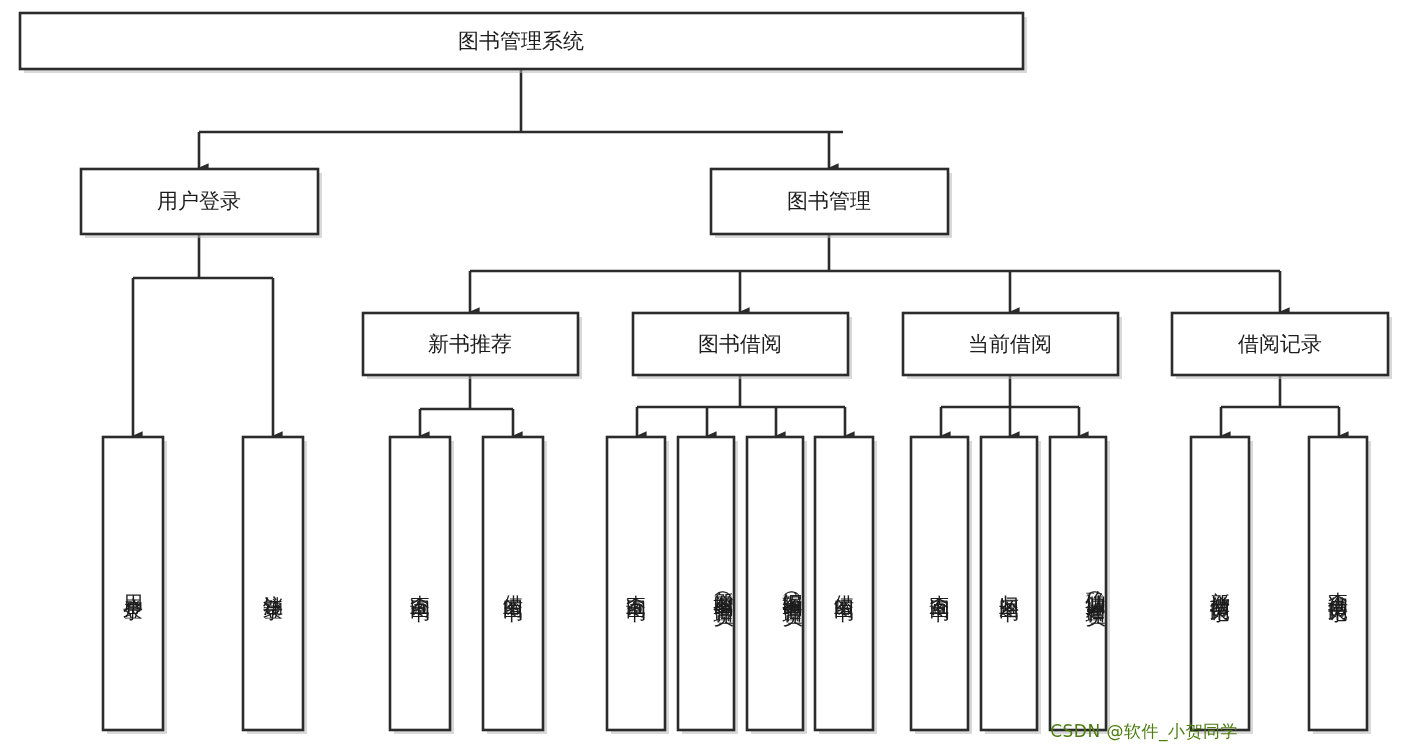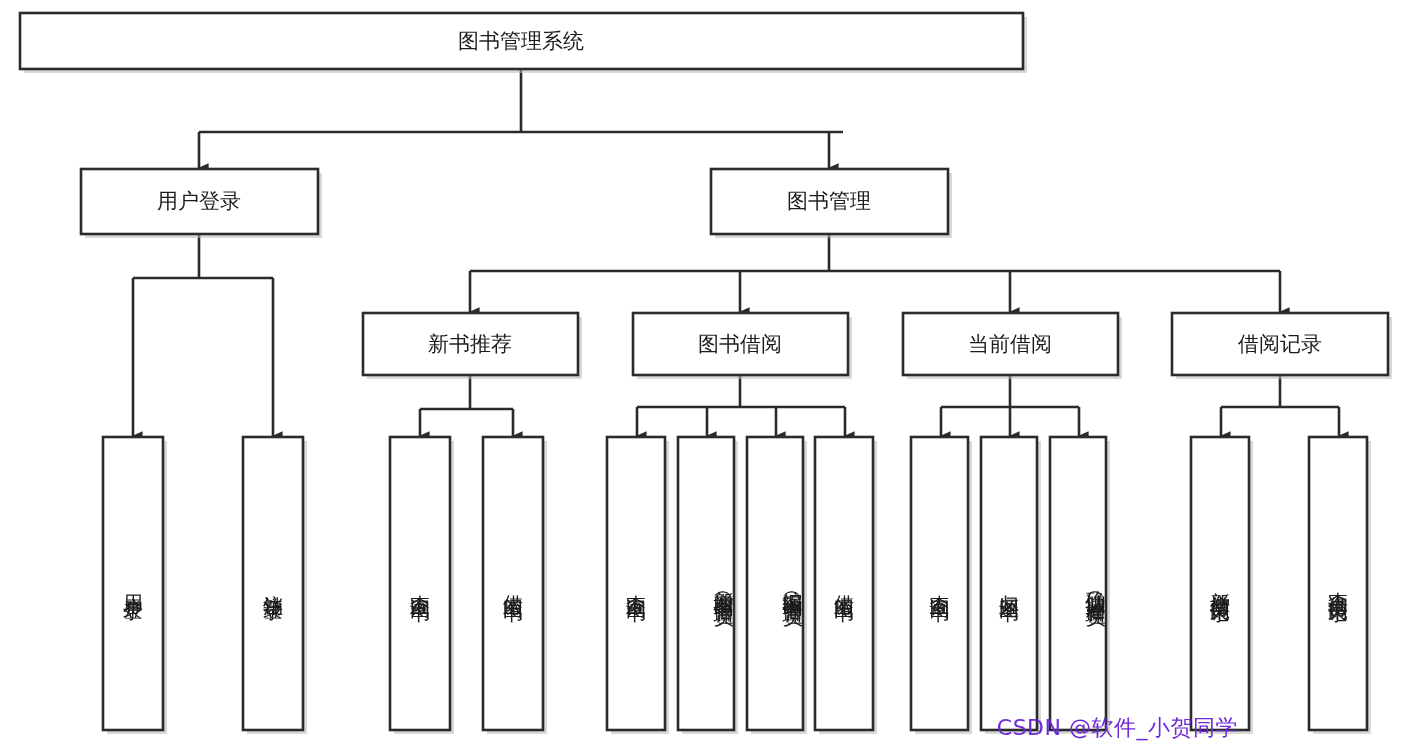--- a/index.html
+++ b/index.html
@@ -65,22 +65,22 @@
     align-items: center;
     justify-content: center;
     pointer-events: none;
     user-select: none;
   }
   #watermark {
     position: absolute;
     right: 8px;
     bottom: 4px;
     font-family: "DejaVu Sans", "Liberation Sans", sans-serif;
-    font-size: 22px;
-    color: #6d28d9;
+    font-size: 17px;
+    color: #4d7c0f;
     letter-spacing: 0.5px;
     white-space: nowrap;
   }
 </style>
 </head>
 <body>
 
 <div id="diagram-root">
 
   <svg id="tree-svg" viewBox="0 0 1405 747">

